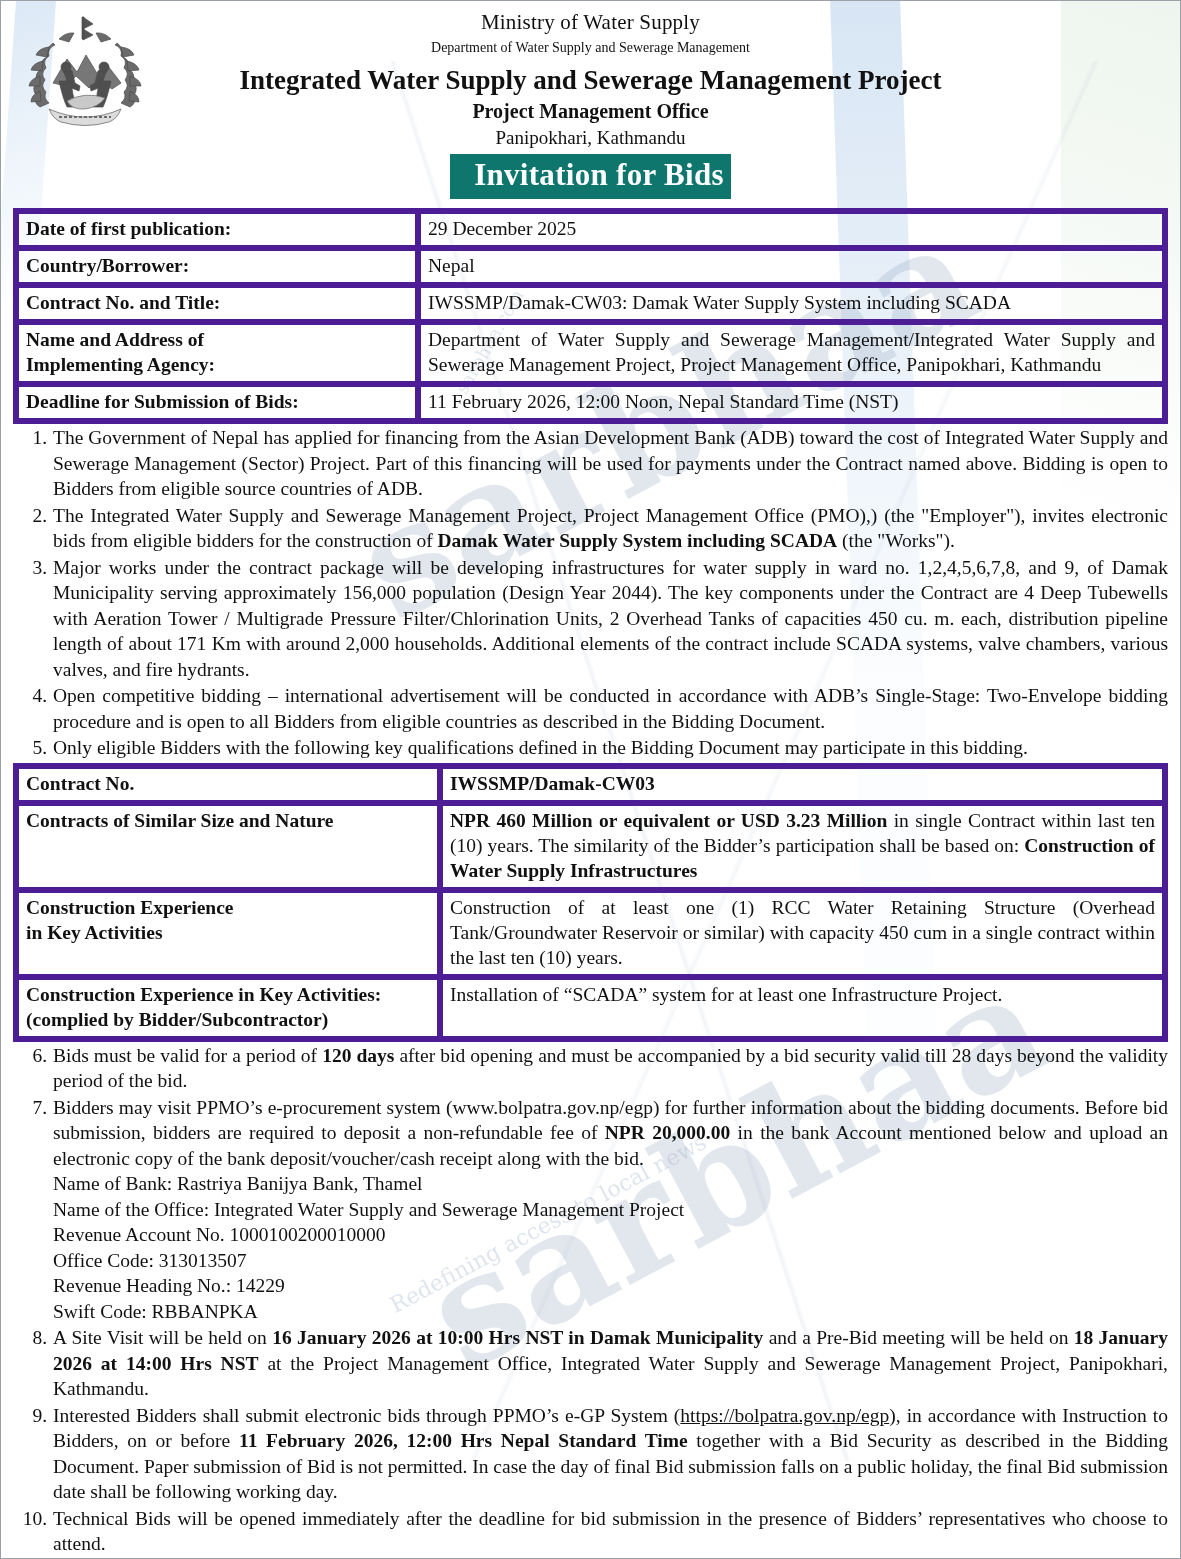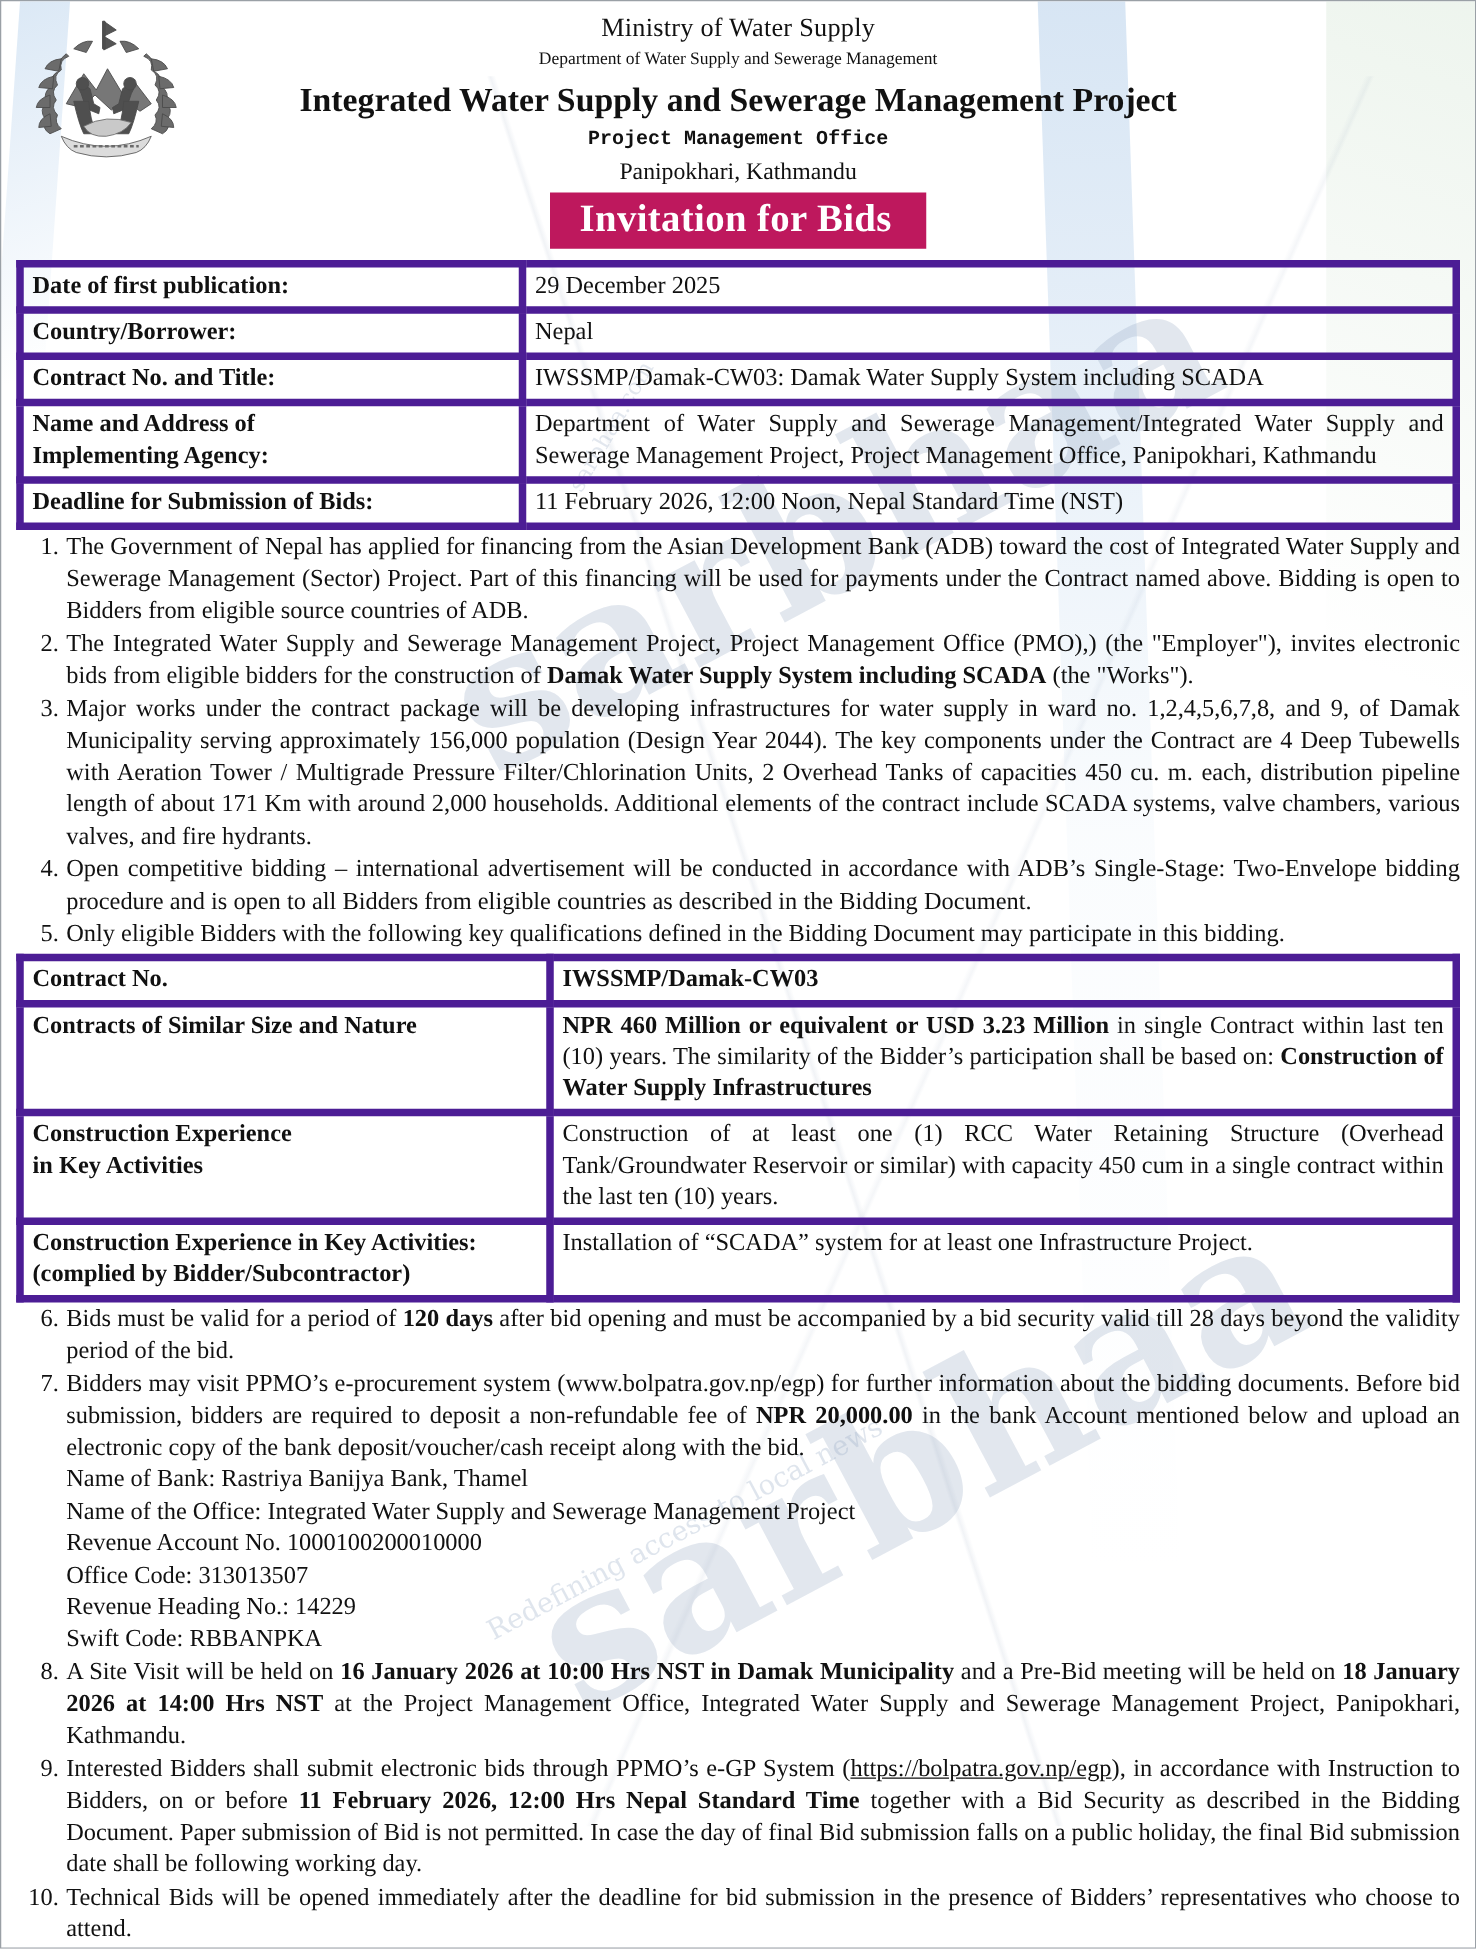--- a/index.html
+++ b/index.html
@@ -69,31 +69,31 @@
   .emblem {
     position: absolute;
     left: 22px;
     top: 8px;
     width: 124px;
     height: 124px;
   }
   .h-line1 { font-size: 21px; line-height: 26px; letter-spacing: .2px; }
   .h-line2 { font-size: 14px; line-height: 26px; }
   .h-line3 { font-size: 27px; font-weight: bold; line-height: 33px; margin-top: 3px; }
-  .h-line4 { font-size: 16px; font-weight: bold; line-height: 29px; font-family: Liberation Mono, monospace; }
+  .h-line4 { font-size: 20px; font-weight: bold; line-height: 29px; }
   .h-line5 { font-size: 19px; line-height: 24px; }
 
   .banner-wrap { text-align: center; margin-top: 4px; }
   .banner {
     display: inline-block;
-    background: #be185d;
+    background: #0f766e;
     color: #ffffff;
     font-size: 31px;
     font-weight: bold;
-    padding: 3px 28px 6px 24px;
+    padding: 3px 7px 6px 24px;
     line-height: 36px;
     letter-spacing: .3px;
   }
 
   
   table.doc {
     border-collapse: collapse;
     width: 1155px;
     margin: 9px auto 0 auto;
     table-layout: fixed;

